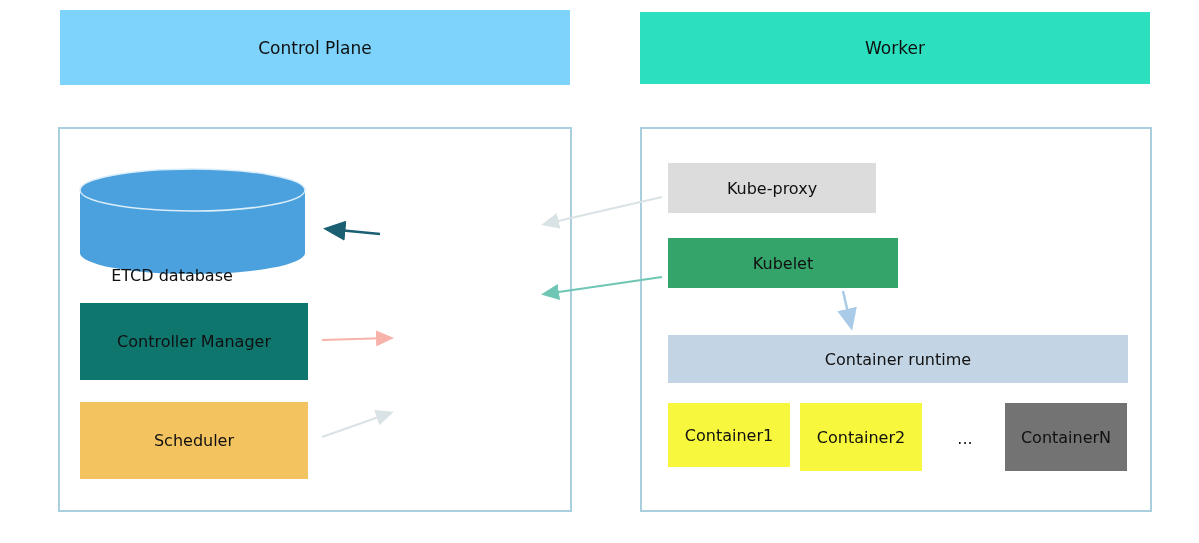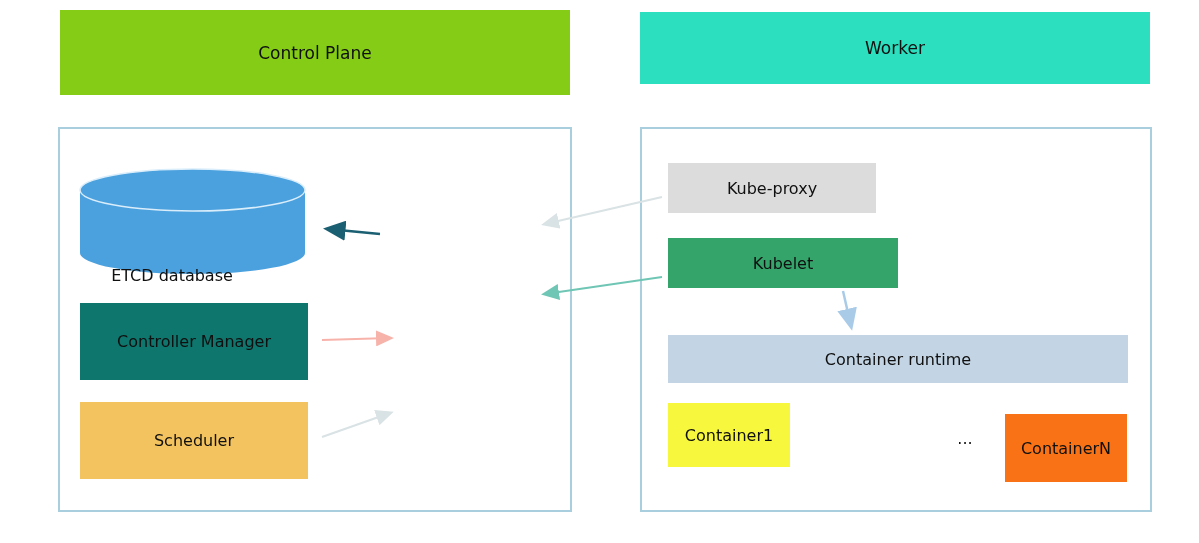--- a/index.html
+++ b/index.html
@@ -26,22 +26,22 @@
   }
   .header-bar {
     position: absolute;
     display: flex;
     align-items: center;
     justify-content: center;
     font-size: 17px;
     color: #101010;
   }
   .header-control-plane {
-    left: 60px; top: 10px; width: 510px; height: 85px;
-    background: #84cc16;
+    left: 60px; top: 10px; width: 510px; height: 75px;
+    background: #7dd3fc;
   }
   .header-worker {
     left: 640px; top: 12px; width: 510px; height: 72px;
     background: #2cdfbe;
   }
   .group-box {
     position: absolute;
     border: 2px solid #a9cedd;
     background: #ffffff;
   }
@@ -50,21 +50,21 @@
 
   .controller-manager { left: 80px;  top: 303px; width: 228px; height: 77px; background: #0f766e; }
   .scheduler          { left: 80px;  top: 402px; width: 228px; height: 77px; background: #f3c35f; justify-content: center; }
   .api-server         { left: 400px; top: 163px; width: 130px; height: 317px; background: #93d8a5; }
 
   .kube-proxy        { left: 668px; top: 163px; width: 208px; height: 50px; background: #dcdcdc; }
   .kubelet           { left: 668px; top: 238px; width: 230px; height: 50px; background: #35a46b; }
   .container-runtime { left: 668px; top: 335px; width: 460px; height: 48px; background: #c3d5e4; }
   .container-1 { left: 668px;  top: 403px; width: 122px; height: 64px; background: #f7f73d; }
   .container-2 { left: 800px;  top: 403px; width: 122px; height: 68px; background: #f7f73d; }
-  .container-n { left: 1005px; top: 414px; width: 122px; height: 68px; background: #f97316; }
+  .container-n { left: 1005px; top: 403px; width: 122px; height: 68px; background: #737373; }
   .ellipsis-label { left: 935px; top: 423px; width: 60px; height: 30px; font-size: 16px; }
 
   .etcd-label { left: 80px; top: 212px; width: 184px; height: 30px; margin-top: 48px; }
 
   svg.overlay {
     position: absolute;
     left: 0; top: 0;
     width: 1199px; height: 543px;
     pointer-events: none;
   }
@@ -136,20 +136,23 @@
   </div>
 
   <div class="node container-runtime">
     <span>Container runtime</span>
   </div>
 
   <div class="node container-1">
     <span>Container1</span>
   </div>
 
+  <div class="node container-2">
+    <span>Container2</span>
+  </div>
 
   <div class="node ellipsis-label">...</div>
 
   <div class="node container-n">
     <span>ContainerN</span>
   </div>
 
 </div>
 
 </body></html>

